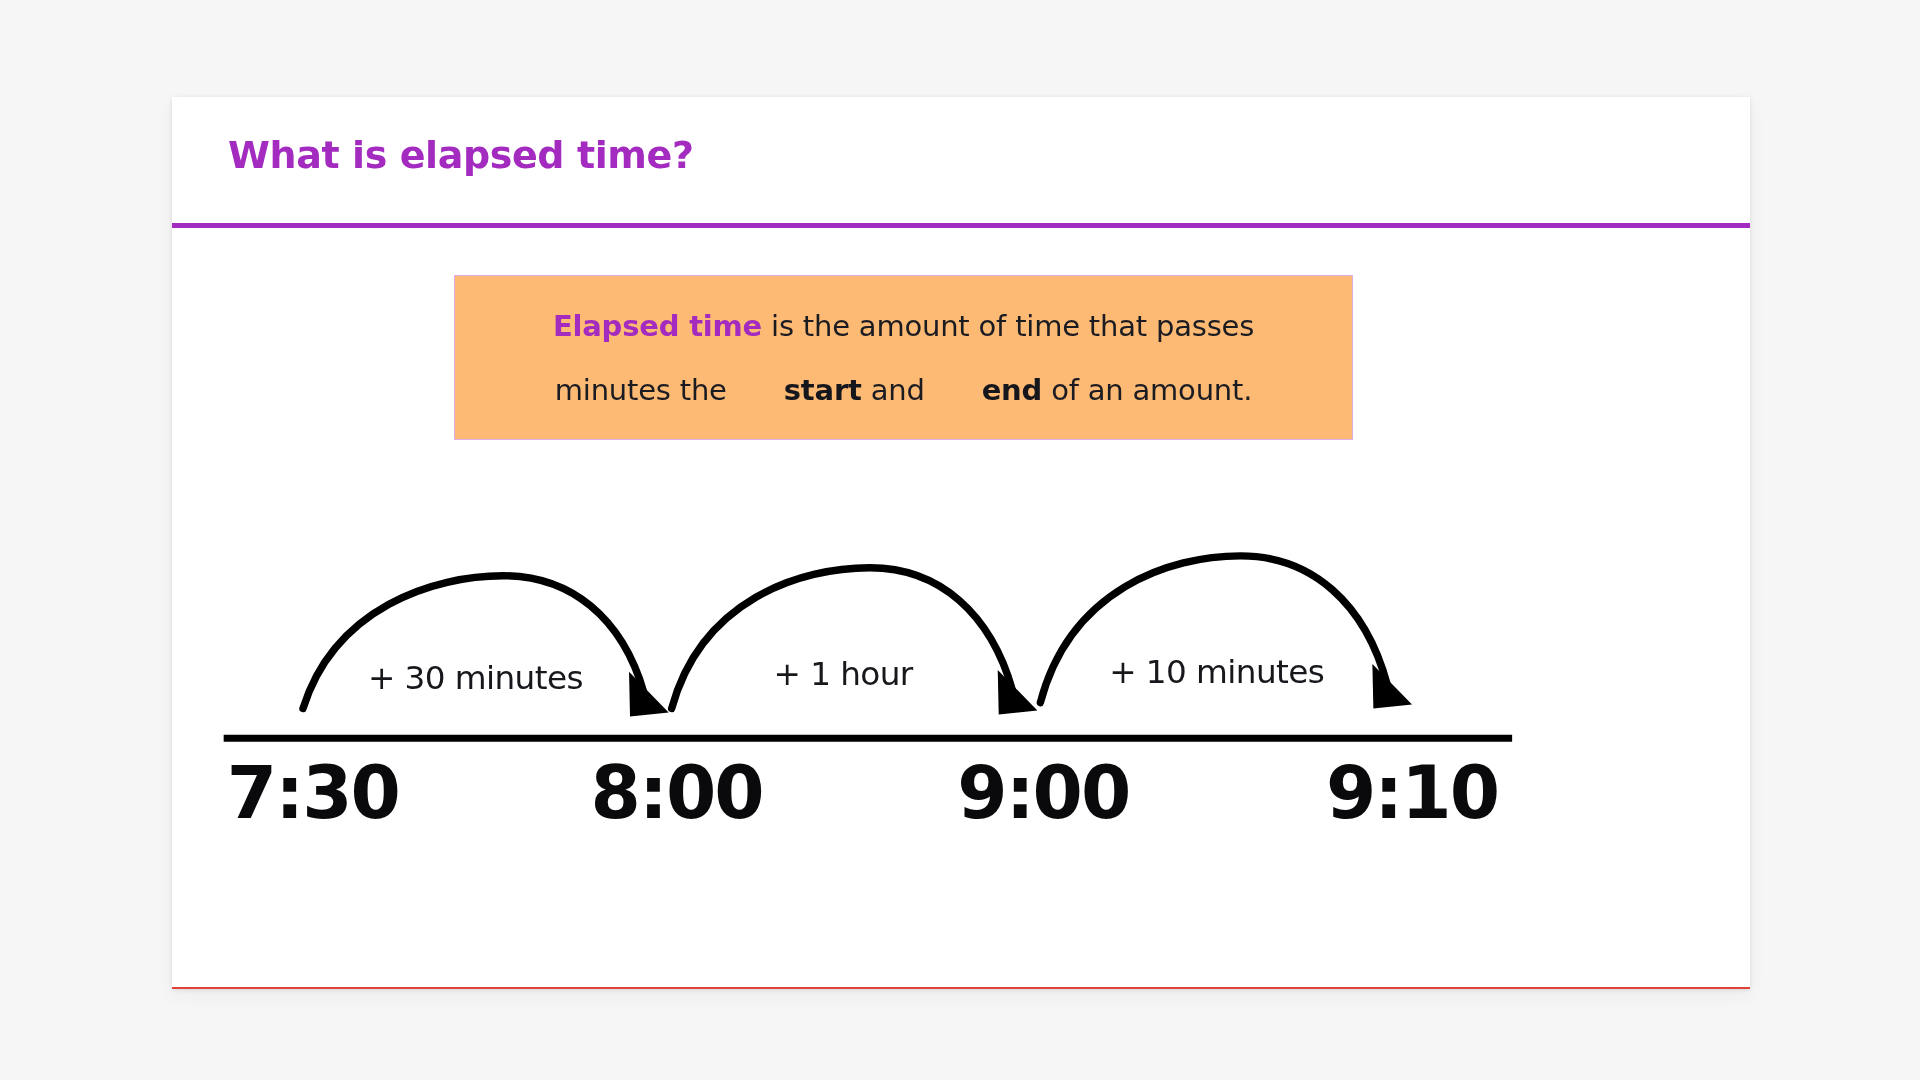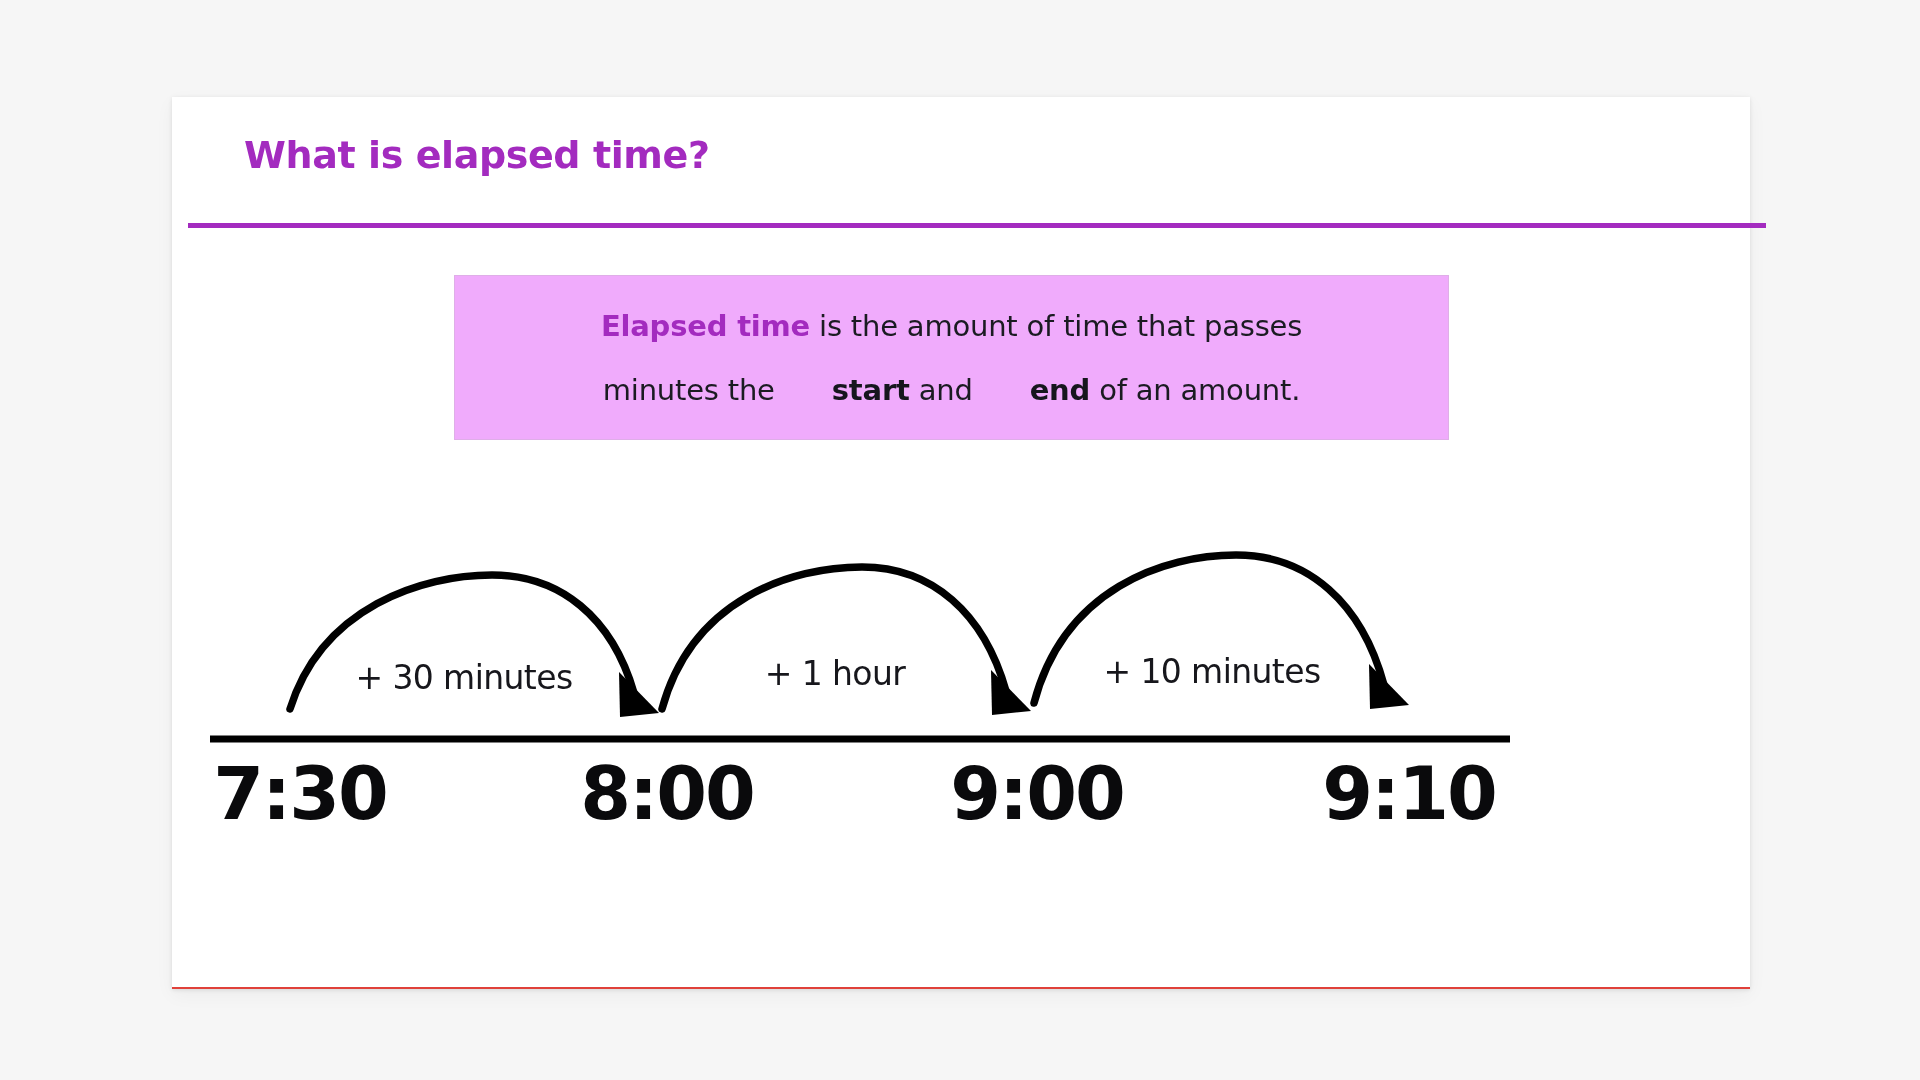--- a/index.html
+++ b/index.html
@@ -27,21 +27,21 @@
     width: 1578px;
     height: 892px;
     background: #ffffff;
     box-shadow: 0 1px 4px rgba(0,0,0,0.10), 0 6px 18px rgba(0,0,0,0.045);
     border-bottom: 2px solid #e0413a;
   }
 
   
   .card-header {
     position: absolute;
-    left: 16px;
+    left: 0;
     top: 0;
     width: 100%;
     height: 128px;
   }
 
   .page-title {
     position: absolute;
     left: 56px;
     top: 36px;
     font-family: "DejaVu Sans", sans-serif;
@@ -59,23 +59,23 @@
     width: 100%;
     height: 5px;
     background: #a32bbf;
   }
 
   
   .definition-box {
     position: absolute;
     left: 282px;
     top: 178px;
-    width: 995px;
+    width: 899px;
     height: 165px;
-    background: #f0abfc;
+    background: #fdba74;
     border: 1px solid #dfaee8;
     display: flex;
     flex-direction: column;
     align-items: center;
     justify-content: center;
   }
 
   .definition-line {
     font-family: "DejaVu Sans", sans-serif;
     font-size: 29px;
@@ -98,20 +98,21 @@
     margin-left: 48px;
   }
 
   
   .timeline-figure {
     position: absolute;
     left: 0;
     top: 370px;
     width: 100%;
     height: 380px;
+    padding-left: 14px;
   }
 
   .timeline-svg {
     display: block;
     width: 100%;
     height: 100%;
   }
 
   .arc-path {
     fill: none;

